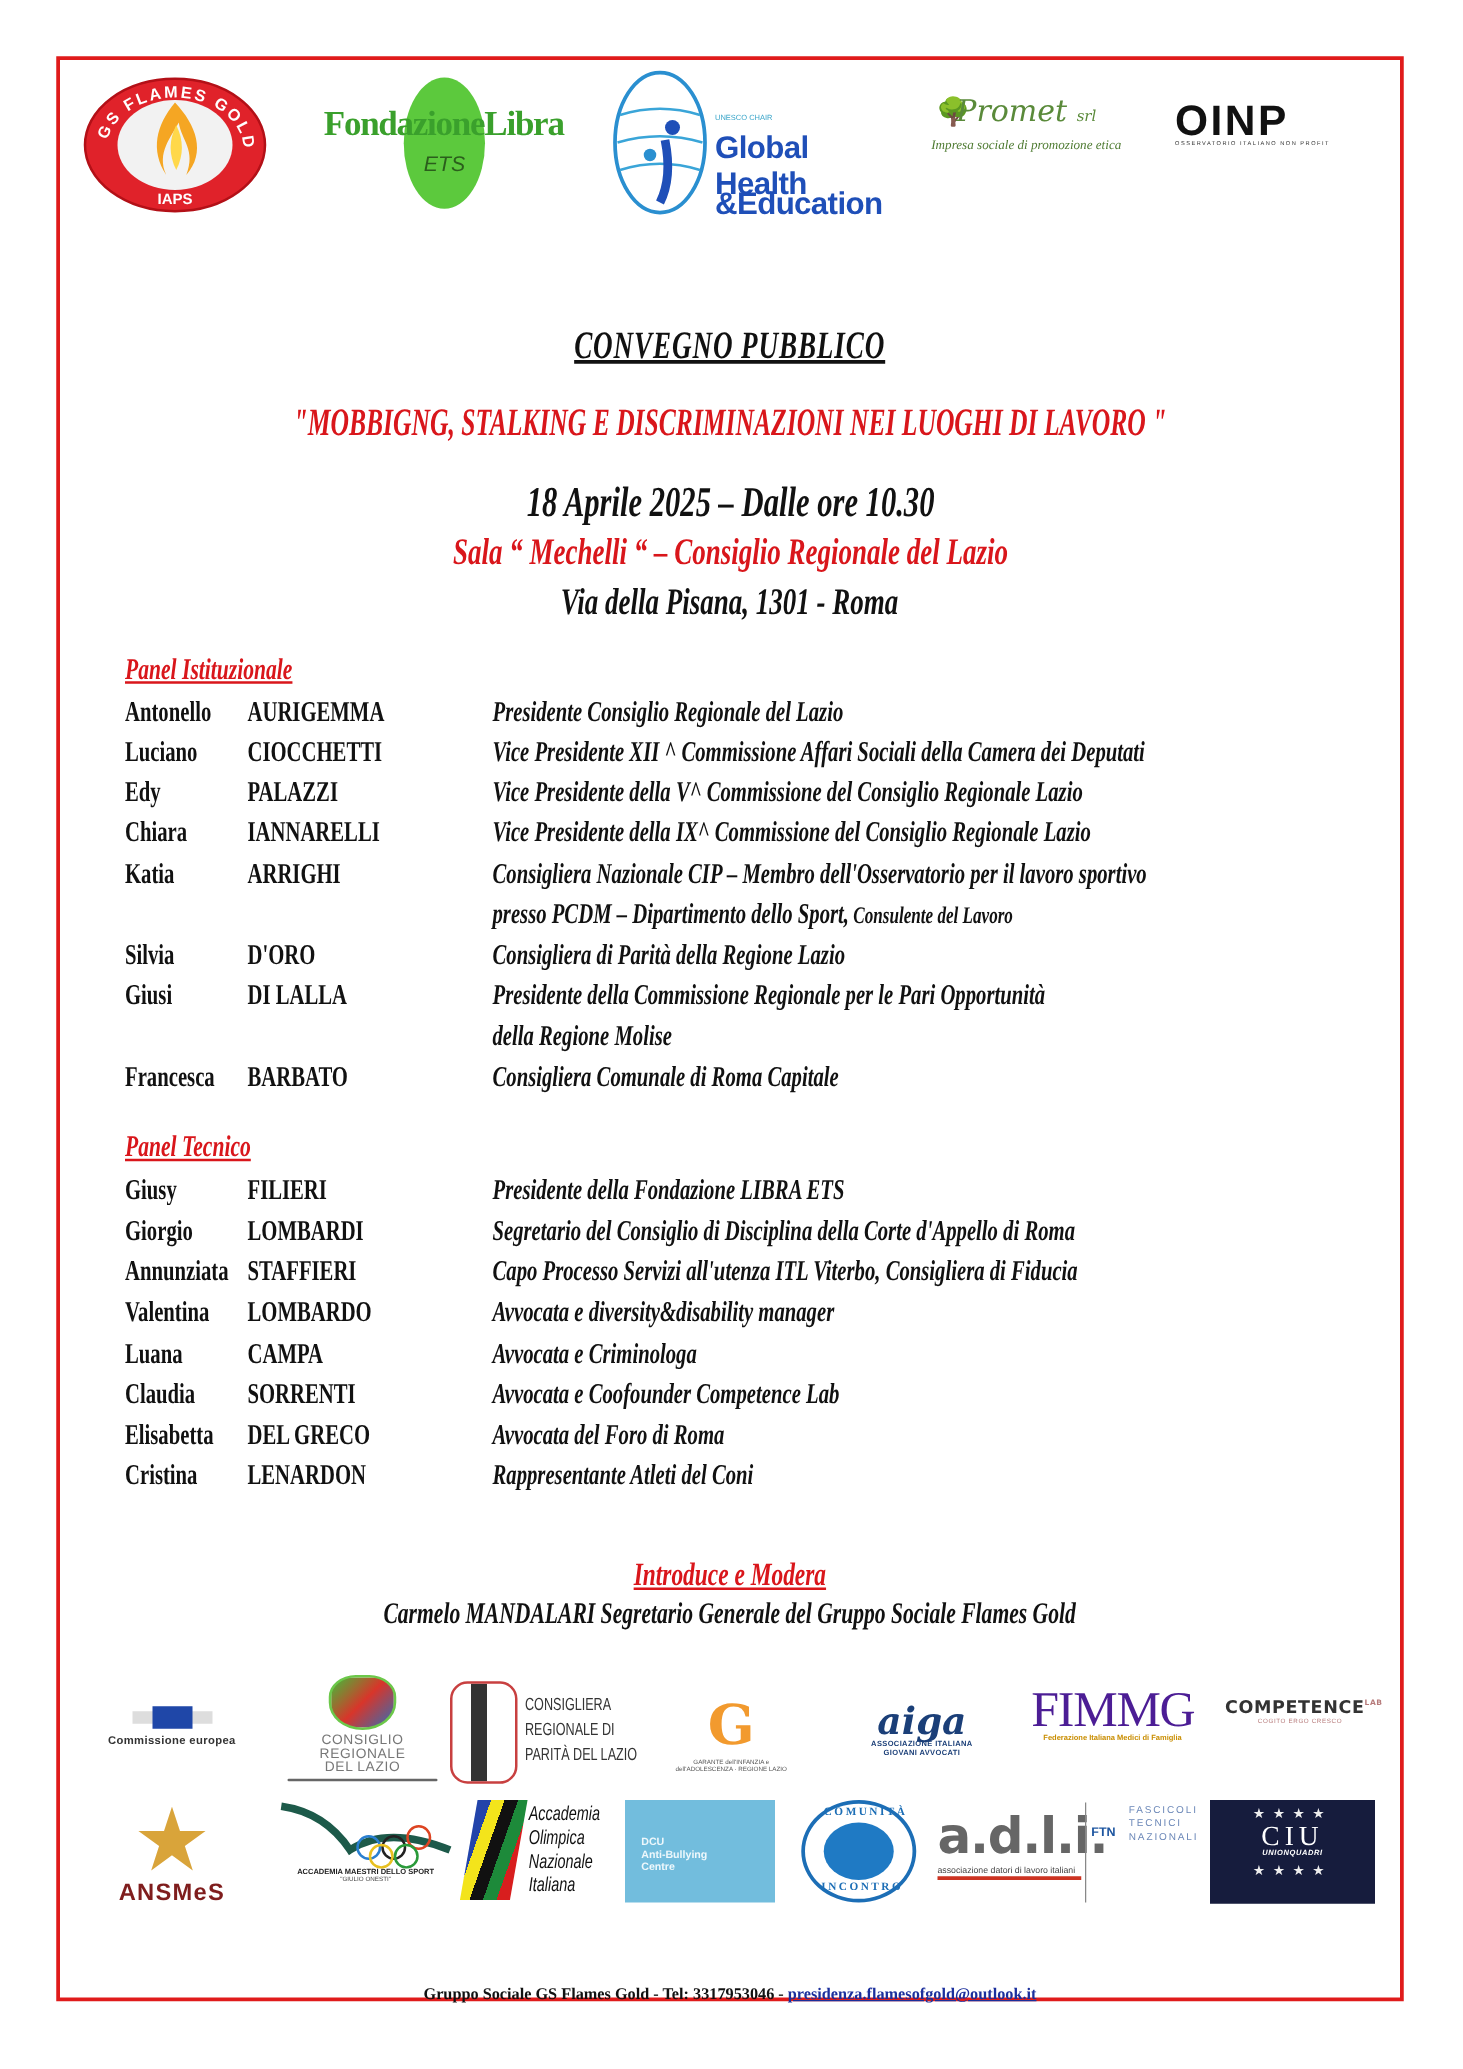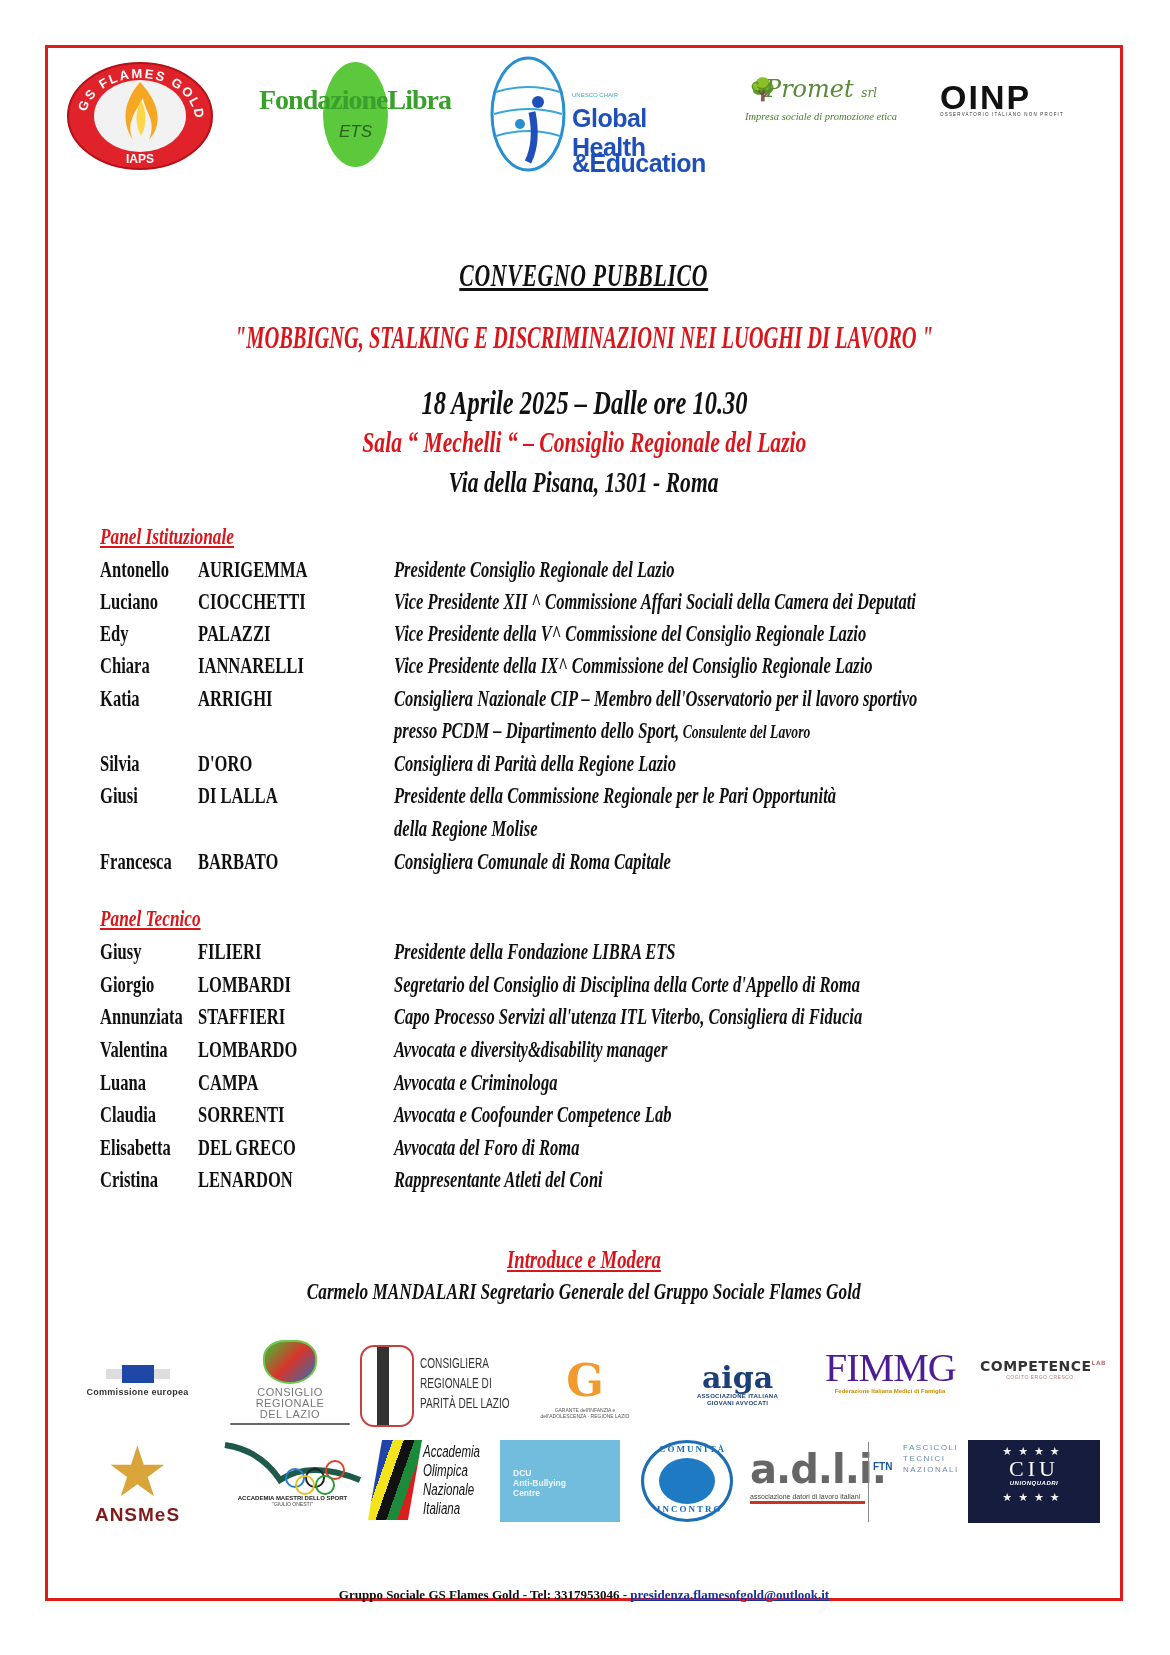--- a/index.html
+++ b/index.html
@@ -59,21 +59,21 @@
   .crl .emb { width:50px; height:40px; margin:0 auto; border-radius:40% 40% 50% 50%; background:linear-gradient(135deg,#3fbf3a,#d8352a 50%,#2f6fb8); border:2px solid #6cc84a; }
   .crl .txt { font-size:11px; color:#777; line-height:11px; letter-spacing:0.5px; margin-top:3px; }
   .crl .bar { height:2px; background:#666; margin-top:3px; border-radius:2px; }
   .cpl { left:360px; top:1345px; width:150px; height:80px; }
   .cpl .oct { position:absolute; left:0; top:0; width:50px; height:78px; border:2px solid #c84040; border-radius:14px; background:linear-gradient(90deg,#fff 30%,#333 30%,#333 55%,#fff 55%); }
   .cpl .txt { position:absolute; left:60px; top:8px; font-size:14px; color:#333; line-height:20px; transform:scaleX(0.72); transform-origin:left; white-space:nowrap; }
   .gar { left:535px; top:1355px; width:100px; height:80px; text-align:center; }
   .gar .g { font-size:44px; font-weight:bold; color:#f29a2e; font-family:"DejaVu Serif",serif; line-height:52px; }
   .gar .txt { font-size:5px; color:#555; }
   .aiga { left:690px; top:1363px; width:95px; height:45px; text-align:center; }
-  .aiga .a { font-family:"DejaVu Serif",serif; font-weight:bold; font-size:30px; color:#1b3f78; line-height:30px; }
+  .aiga .a { font-family:"DejaVu Serif",serif; font-weight:bold; font-size:30px; color:#1b3f78; line-height:30px;font-style:italic; }
   .aiga .txt { font-size:6px; font-weight:bold; color:#1b3f78; letter-spacing:0.3px; line-height:7px; }
   .fimmg { left:825px; top:1348px; width:130px; height:72px; text-align:center; }
   .fimmg .f { font-family:"Liberation Serif",serif; font-size:40px; color:#4c1d95; line-height:40px; letter-spacing:-1px; }
   .fimmg .txt { font-size:6px; color:#c98d00; font-weight:bold; }
   .comp { left:980px; top:1358px; width:120px; height:30px; text-align:center; }
   .comp .c { font-family:"DejaVu Sans",sans-serif; font-size:14px; font-weight:bold; color:#333; letter-spacing:0.5px; }
   .comp .txt { font-size:5px; color:#b67a7a; letter-spacing:0.5px; }
   .ansmes { left:70px; top:1440px; width:135px; height:85px; text-align:center; }
   .ansmes .star { font-size:70px; color:#d9a43a; line-height:64px; }
   .ansmes .txt { font-size:19px; font-weight:bold; color:#7f1d1d; letter-spacing:1px; }

